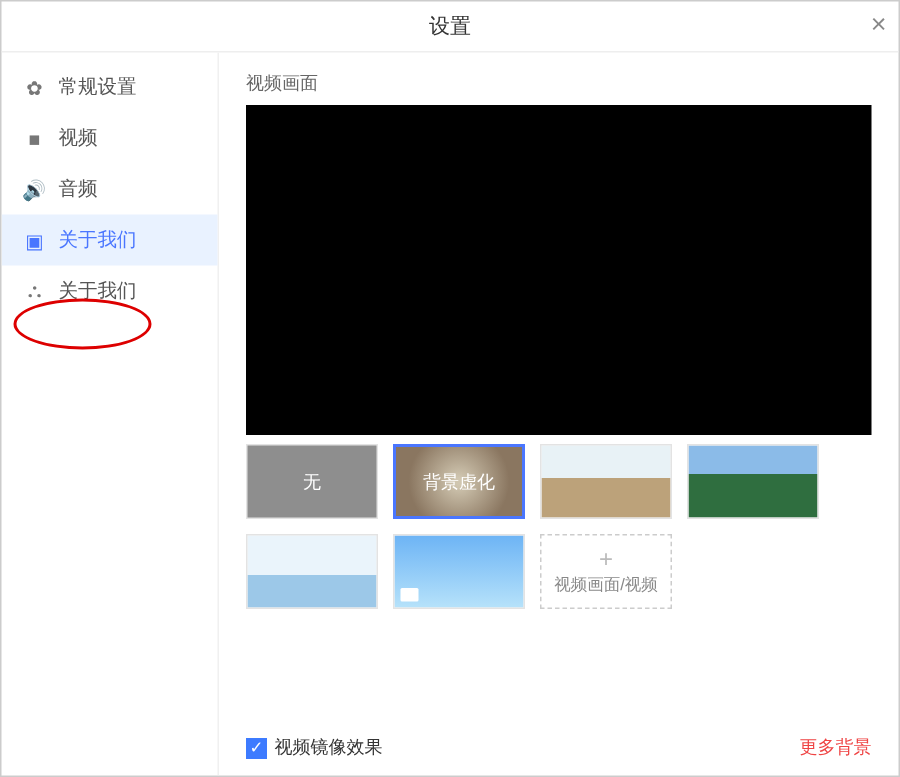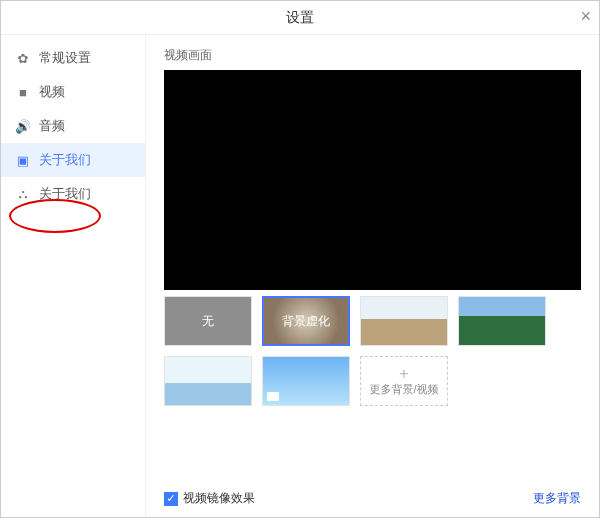--- a/index.html
+++ b/index.html
@@ -89,21 +89,21 @@
     display:flex; align-items:center; gap:20px;
     margin-top:auto; padding-top:10px; font-size:12px;
   }
   .cb { display:flex; align-items:center; gap:5px; cursor:pointer; }
   .cb-box { width:14px; height:14px; border:1px solid #aaa; display:flex;
             align-items:center; justify-content:center; background:#fff; }
   .cb-box.checked { background:#3d7bff; border-color:#3d7bff; color:#fff; font-size:11px; }
   .help { color:#3d7bff; border:1px solid #9dbcff; border-radius:50%;
           width:14px; height:14px; display:inline-flex; align-items:center;
           justify-content:center; font-size:10px; margin-left:3px;}
-  .more { margin-left:auto; color:#1d4ed8; cursor:pointer; }
+  .more { margin-left:auto; color:#ef4444; cursor:pointer; }
 </style>
 </head>
 <body>
 
 <div class="titlebar">
   <span class="title">设置</span>
   <span class="close">×</span>
 </div>
 
 <div class="body">
@@ -143,21 +143,21 @@
       </div>
       <div class="thumb blur">
         <span>背景虚化</span>
       </div>
       <div class="thumb office"></div>
       <div class="thumb mountain"></div>
       <div class="thumb horizon"></div>
       <div class="thumb sky"></div>
       <div class="thumb add">
         <span class="plus">+</span>
-        <span>更多背景/视频</span>
+        <span>视频画面/视频</span>
       </div>
     </div>
 
     <div class="bottom">
       <label class="cb">
         <span class="cb-box checked">✓</span>
         <span>视频镜像效果</span>
       </label>
       <span class="more">更多背景</span>
     </div>

